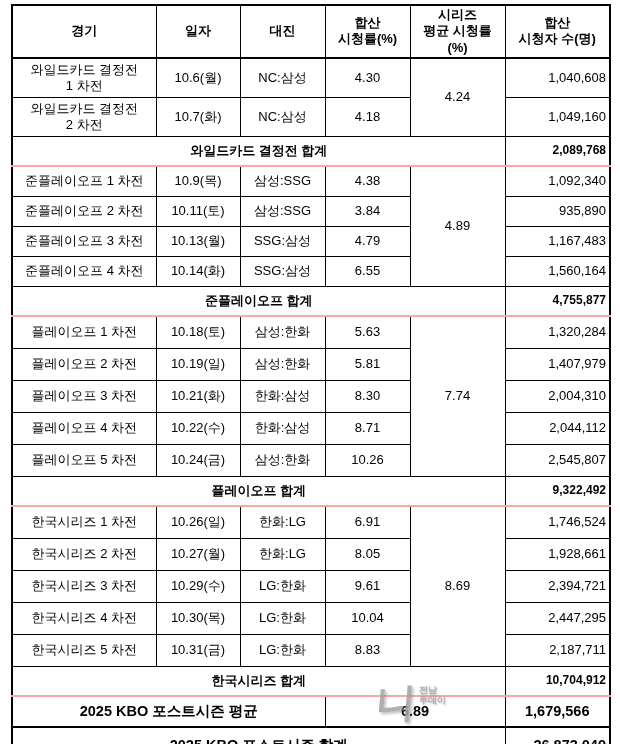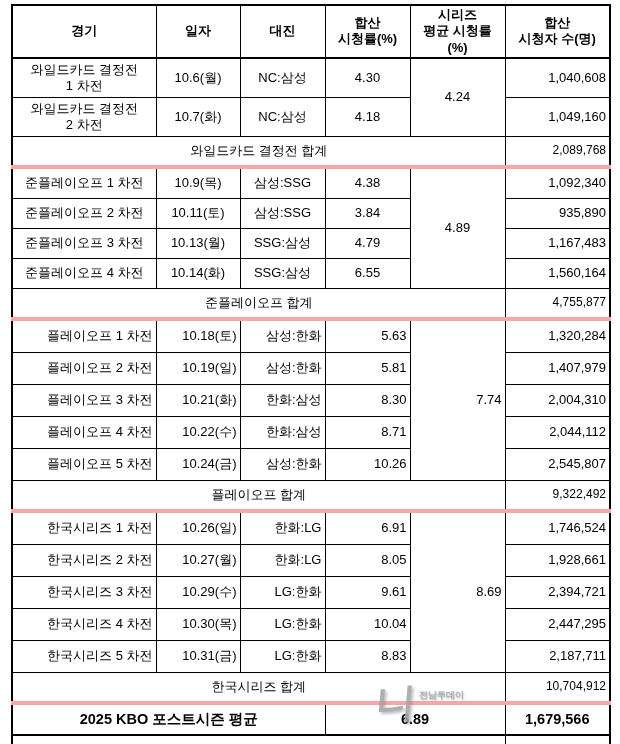--- a/index.html
+++ b/index.html
@@ -16,40 +16,40 @@
     border:1px solid #000;
     text-align:center;vertical-align:middle;
     padding:1px 3px;
     font-size:13px;line-height:1.25;
     white-space:pre-line;
     overflow:hidden;
   }
   tr.header-row td{font-weight:bold;height:27px;border-bottom:2px solid #000;}
   tr.tall td{height:36px;}
   tr.g29 td{height:27px;}
-  tr.g31 td{height:29px;text-align:right;}
+  tr.g31 td{height:29px;}
   td.num{text-align:right;font-size:13px;}
-  tr.total td{font-weight:normal;height:26px;border-bottom:4px solid #fca5a5;}
+  tr.total td{font-weight:bold;height:26px;border-bottom:2px solid #fca5a5;}
   tr.total td.num{font-size:12px;}
   tr.footer td{font-weight:bold;font-size:14.5px;}
   tr.avg-row td{height:27px;border-bottom:2px solid #000;text-align:center;}
   tr.final-row td{height:32px;}
   tr.footer td.num{font-size:14.5px;margin-top:19px;}
 
   .watermark{
     position:absolute;left:376px;top:664px;width:244px;height:76px;
     display:flex;align-items:center;
     color:#a4a4a4;opacity:.88;
     pointer-events:none;
     text-shadow:2px 2px 3px rgba(130,130,130,.6);
     z-index:5;
   }
   .wm-logo{font-size:40px;font-weight:bold;transform:skewX(-5deg);margin-right:1px;}
   .wm-text{font-size:35px;font-weight:bold;letter-spacing:0px;white-space:nowrap;}
-  .wm-small{display:flex;flex-direction:row;justify-content:flex-start;margin-left:2px;margin-top:-14px;font-size:9px;font-weight:bold;line-height:1.15;text-shadow:1px 1px 2px rgba(130,130,130,.6);}
+  .wm-small{display:flex;flex-direction:column;justify-content:flex-start;margin-left:2px;margin-top:-14px;font-size:9px;font-weight:bold;line-height:1.15;text-shadow:1px 1px 2px rgba(130,130,130,.6);}
 </style>
 </head>
 <body>
 
 <table class="ratings">
   <colgroup>
     <col style="width:144px">
       <col style="width:84px">
       <col style="width:85px">
     <col style="width:85px">

